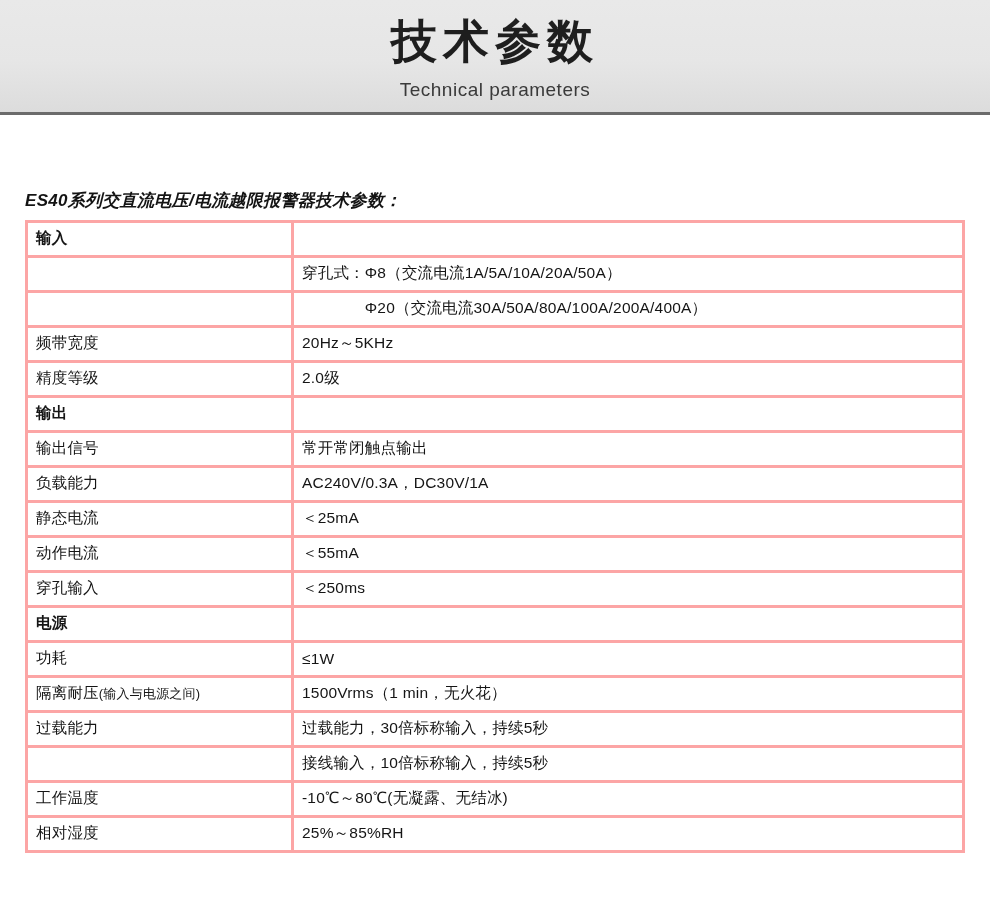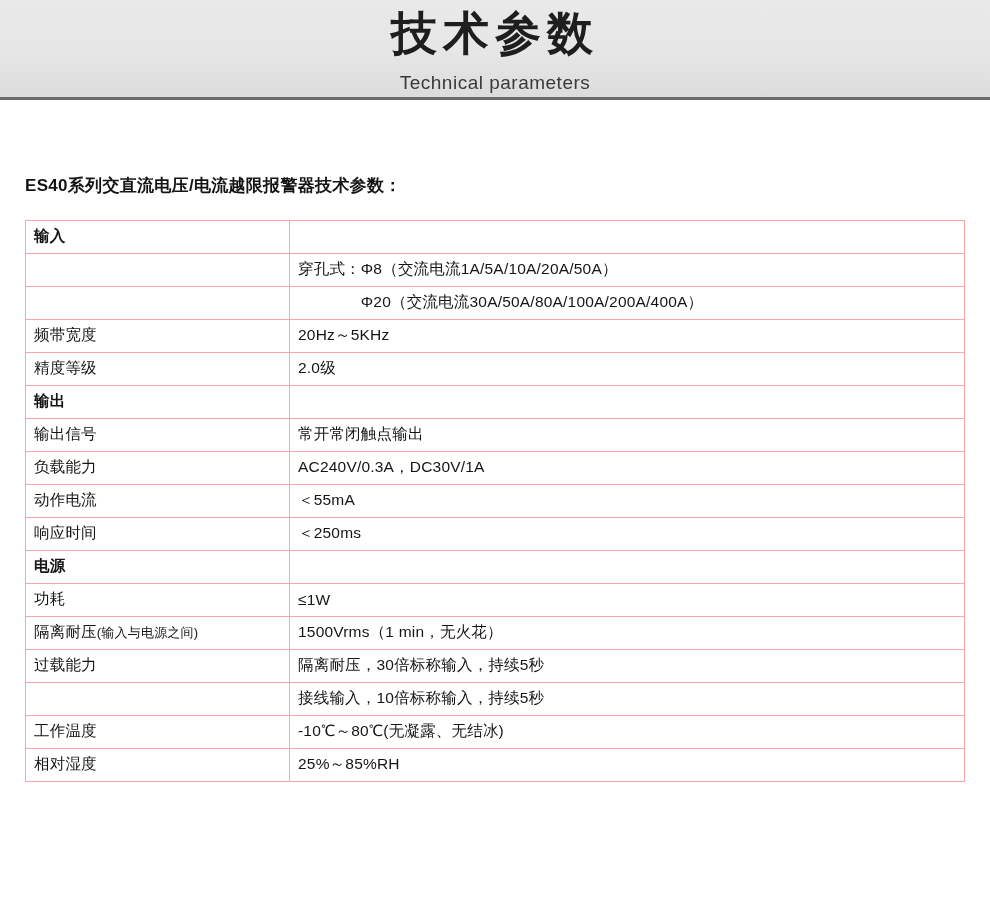--- a/index.html
+++ b/index.html
@@ -10,21 +10,21 @@
     width: 990px;
     height: 914px;
     background: #ffffff;
     font-family: "Liberation Sans", sans-serif;
     color: #1a1a1a;
     overflow: hidden;
   }
 
   .banner {
     width: 990px;
-    height: 100px;
+    height: 115px;
     background: linear-gradient(to bottom, #e9e9e9 0%, #e6e6e6 55%, #dcdcdc 100%);
     border-bottom: 3px solid #6b6b6b;
     box-sizing: border-box;
     display: flex;
     flex-direction: column;
     align-items: center;
     justify-content: center;
   }
   .banner-title {
     font-size: 46px;
@@ -41,35 +41,36 @@
     margin-top: 12px;
   }
 
   .content {
     padding: 0 25px;
     box-sizing: border-box;
   }
 
   .caption {
     margin-top: 74px;
-    margin-bottom: 23px;
+    margin-bottom: 8px;
     font-size: 17px;
     font-weight: bold;
     color: #141414;
     letter-spacing: 0.3px;
+    font-style: italic;
   }
 
   table.spec {
     border-collapse: collapse;
     width: 940px;
     table-layout: fixed;
     border: 1px solid #6f6f6f;
   }
   table.spec td {
-    border: 1px solid #fca5a5;
+    border: 3px solid #fca5a5;
     font-size: 15.5px;
     color: #151515;
     padding: 4px 8px 5px 8px;
     height: 23px;
     vertical-align: middle;
     letter-spacing: 0.2px;
   }
   td.label {
     width: 247px;
     padding-left: 14px;
@@ -122,42 +123,46 @@
         </tr>
         <tr>
           <td class="label">输出信号</td>
           <td class="value">常开常闭触点输出</td>
         </tr>
         <tr>
           <td class="label">负载能力</td>
           <td class="value">AC240V/0.3A，DC30V/1A</td>
         </tr>
         <tr>
+          <td class="label">静态电流</td>
+          <td class="value">＜25mA</td>
+        </tr>
+        <tr>
           <td class="label">动作电流</td>
           <td class="value">＜55mA</td>
         </tr>
         <tr>
-          <td class="label">响应时间</td>
+          <td class="label">穿孔输入</td>
           <td class="value">＜250ms</td>
         </tr>
         <tr class="section">
           <td class="label">电源</td>
           <td class="value"></td>
         </tr>
         <tr>
           <td class="label">功耗</td>
           <td class="value">≤1W</td>
         </tr>
         <tr>
           <td class="label">隔离耐压<span class="small-note">(输入与电源之间)</span></td>
           <td class="value">1500Vrms（1 min，无火花）</td>
         </tr>
         <tr>
           <td class="label">过载能力</td>
-          <td class="value">隔离耐压，30倍标称输入，持续5秒</td>
+          <td class="value">过载能力，30倍标称输入，持续5秒</td>
         </tr>
         <tr>
           <td class="label"></td>
           <td class="value">接线输入，10倍标称输入，持续5秒</td>
         </tr>
         <tr>
           <td class="label">工作温度</td>
           <td class="value">-10℃～80℃(无凝露、无结冰)</td>
         </tr>
         <tr>

